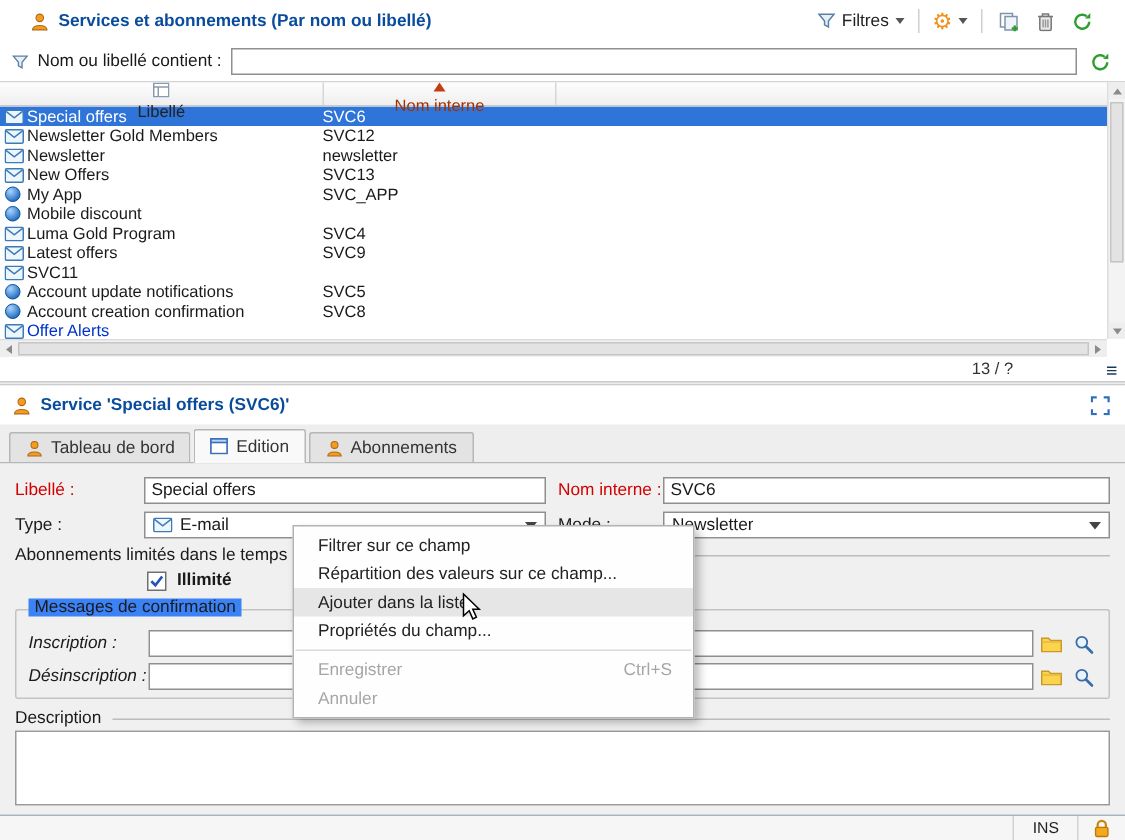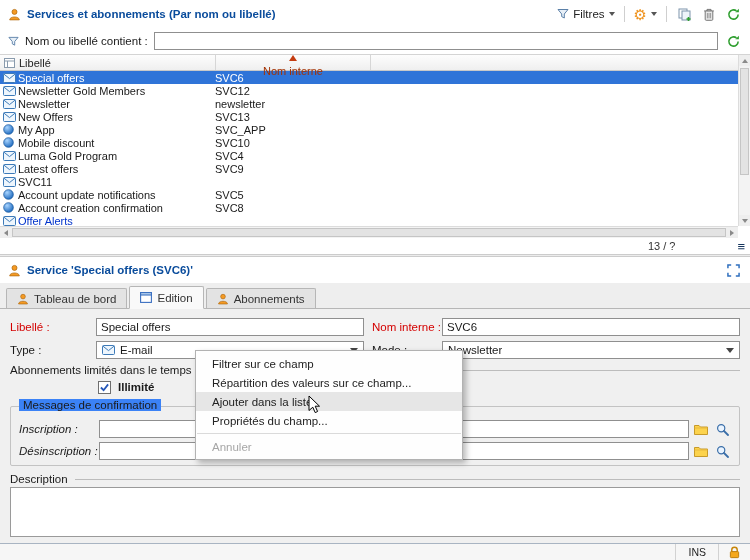--- a/index.html
+++ b/index.html
@@ -2,33 +2,33 @@
 <html style="--header-blue: #0a4c9c; --mandatory-red: #d40000; --selection-blue: #2f74d8; --new-item-blue: #0033cc; --sorted-column-red: #a33000; --accent-orange: #ef9420;"><head>
 <meta charset="utf-8">
 <style>
   *{margin:0;padding:0;box-sizing:border-box;}
   html,body{width:750px;height:560px;}
   body{font-family:"Liberation Sans","DejaVu Sans",sans-serif;font-size:11.5px;color:#1a1a1a;background:#fff;}
   .window{width:750px;height:560px;display:flex;flex-direction:column;background:#fff;overflow:hidden;position:relative;}
   .icon{display:inline-flex;align-items:center;justify-content:center;flex:none;}
   .spacer{flex:1;}
   .blue-title{color:var(--header-blue,#0a4c9c);font-weight:bold;white-space:nowrap;}
-  .top-header{height:28px;display:flex;align-items:center;gap:6px;padding:0 8px;flex:none;}
+  .top-header{height:28px;display:flex;align-items:center;gap:6px;padding:0 20px;flex:none;}
   .hbtn{display:inline-flex;align-items:center;gap:4px;color:#222;}
   .chev{width:0;height:0;border-left:3.5px solid transparent;border-right:3.5px solid transparent;border-top:4px solid #555;}
   .vsep{width:1px;height:16px;background:#cfcfcf;margin:0 3px;}
   .gear{color:var(--accent-orange,#ef9420);font-size:15px;line-height:1;}
   .hicon{display:inline-flex;align-items:center;justify-content:center;width:18px;height:18px;flex:none;}
   .filter-row{height:26px;display:flex;align-items:center;gap:6px;padding:0 8px;flex:none;}
   .tb{height:18px;border:1px solid #8f8f8f;background:#fff;font:inherit;padding:0 4px;color:#1a1a1a;}
   .grow{flex:1;min-width:0;}
   .list-wrap{position:relative;height:184px;border-top:1px solid #d4d4d4;flex:none;}
   .list-header{display:flex;height:16px;background:linear-gradient(#fdfdfd,#efefef);border-bottom:1px solid #c9c9c9;margin-right:12px;}
   .hcell{display:flex;align-items:center;gap:4px;padding:0 4px;font-size:11px;color:#222;}
-  .hcell.c1{width:215px;}
+  .hcell.c1{width:215px;flex-direction:column;}
   .hcell.c2{width:155px;border-left:1px solid #d6d6d6;color:var(--sorted-column-red,#a33000);flex-direction:column;}
   .hcell.rest{flex:1;border-left:1px solid #d6d6d6;}
   .sort-asc{width:0;height:0;border-left:4px solid transparent;border-right:4px solid transparent;border-bottom:6px solid #c43c10;}
   .list-body{height:156px;margin-right:12px;overflow:hidden;}
   .list-row{display:flex;align-items:center;height:13px;padding-left:3px;font-size:11px;white-space:nowrap;}
   .row-icon{width:15px;display:inline-flex;align-items:center;flex:none;}
   .row-label{width:197px;overflow:hidden;text-overflow:ellipsis;flex:none;}
   .row-internal{flex:1;overflow:hidden;}
   .list-row.selected{background:var(--selection-blue,#2f74d8);color:#fff;}
   .list-row.new-item{color:var(--new-item-blue,#0033cc);}
@@ -228,21 +228,20 @@
           <span class="row-label">My App</span>
           <span class="row-internal">SVC_APP</span>
         </div>
         <div class="list-row">
           <span class="row-icon">
             <svg width="11" height="11" viewBox="0 0 12 12">
               <circle cx="6" cy="6" r="5.3" fill="url(#appGrad)" stroke="#0c4f96" stroke-width="0.7"></circle>
             </svg>
           </span>
           <span class="row-label">Mobile discount</span>
-          <span class="row-internal">SVC10</span>
         </div>
         <div class="list-row">
           <span class="row-icon">
             <svg width="13" height="10" viewBox="0 0 13 10">
               <rect x="0.5" y="0.5" width="12" height="9" rx="1" fill="#eef6fd" stroke="#3d7ab8"></rect>
               <path d="M1 1.2 L6.5 5.6 L12 1.2" fill="none" stroke="#3d7ab8"></path>
             </svg>
           </span>
           <span class="row-label">Luma Gold Program</span>
           <span class="row-internal">SVC4</span>
@@ -471,20 +470,24 @@
         <span>Répartition des valeurs sur ce champ...</span>
       </div>
       <div class="menu-item hover">
         <span>Ajouter dans la liste</span>
       </div>
       <div class="menu-item">
         <span>Propriétés du champ...</span>
       </div>
       <div class="menu-sep"></div>
       <div class="menu-item disabled">
+        <span>Enregistrer</span>
+        <span class="shortcut">Ctrl+S</span>
+      </div>
+      <div class="menu-item disabled">
         <span>Annuler</span>
       </div>
     </div>
 
   <div class="cursor">
     <svg width="13" height="19" viewBox="0 0 13 19">
         <path d="M1 1 L1 15.5 L4.8 12.2 L7.2 17.6 L9.6 16.5 L7.2 11.2 L11.5 11.2 Z" fill="#ffffff" stroke="#000" stroke-width="1"></path>
       </svg>
   </div>
 

